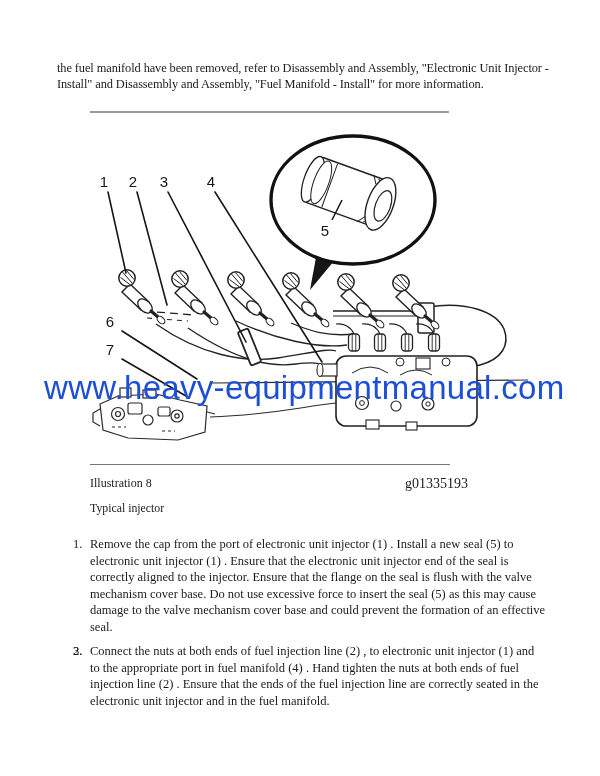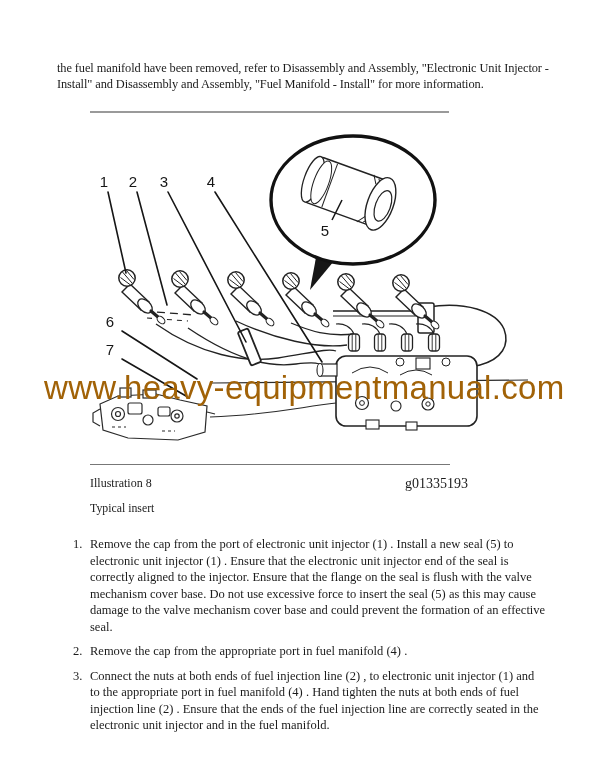--- a/index.html
+++ b/index.html
@@ -168,36 +168,35 @@
       <text x="44" y="72">1</text>
       <text x="73" y="72">2</text>
       <text x="104" y="72">3</text>
       <text x="151" y="72">4</text>
       <text x="265" y="121">5</text>
       <text x="50" y="212">6</text>
       <text x="50" y="240">7</text>
     </g>
   </svg>
 
-  <div class="watermark" style="color: #a16207;">www.heavy-equipmentmanual.com</div>
+  <div class="watermark" style="color: #1d4ed8;">www.heavy-equipmentmanual.com</div>
 
   <div class="rule rule-bottom"></div>
 
   <div class="cap-left">Illustration 8</div>
   <div class="cap-right">g01335193</div>
-  <div class="note">Typical insert</div>
+  <div class="note">Typical injector</div>
 
   <div class="steps">
     <div class="step">
       <span class="step-num">1.</span>
       <span>Remove the cap from the port of electronic unit injector (1) . Install a new seal (5) to electronic unit injector (1) . Ensure that the electronic unit injector end of the seal is correctly aligned to the injector. Ensure that the flange on the seal is flush with the valve mechanism cover base. Do not use excessive force to insert the seal (5) as this may cause damage to the valve mechanism cover base and could prevent the formation of an effective seal.</span>
     </div>
     <div class="step">
       <span class="step-num">2.</span>
-      <span>Remove the cap from the appropriate port in fuel manifold (4) .</span>
     </div>
     <div class="step">
       <span class="step-num">3.</span>
       <span>Connect the nuts at both ends of fuel injection line (2) , to electronic unit injector (1) and to the appropriate port in fuel manifold (4) . Hand tighten the nuts at both ends of fuel injection line (2) . Ensure that the ends of the fuel injection line are correctly seated in the electronic unit injector and in the fuel manifold.</span>
     </div>
   </div>
 
 </div>
 
 </body></html>

